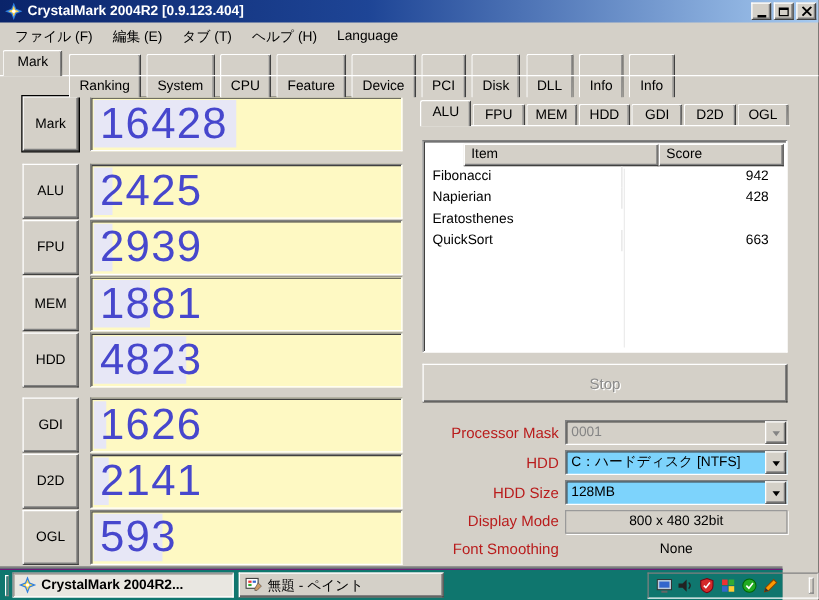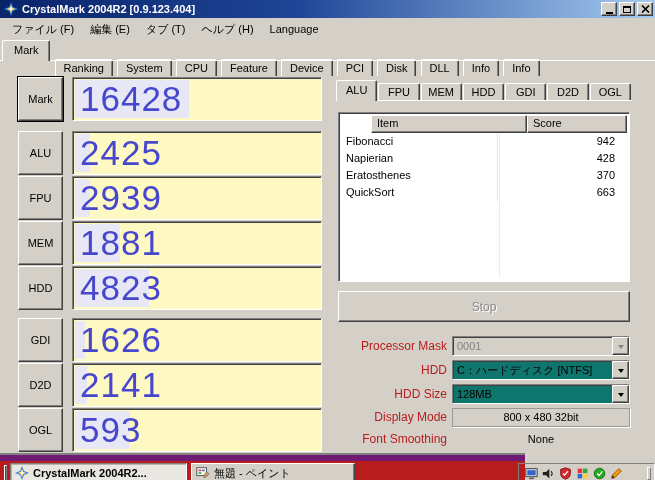--- a/index.html
+++ b/index.html
@@ -23,21 +23,21 @@
   .glyph-min { width:7px; height:2px; background:#000; margin-top:7px; }
   .glyph-max { width:8px; height:7px; border:1px solid #000; border-top:2px solid #000; }
   
   .menubar { position:absolute; left:0; top:18px; width:655px; height:22px;
     display:flex; align-items:center; padding-left:4px; }
   .menu-item { padding:3px 8px; white-space:nowrap;text-align:center; }
   
   .tabstrip { position:absolute; left:0; top:40px; width:655px; height:21px; padding-left:2px; white-space:nowrap; }
   .tabstrip::after { content:""; position:absolute; left:0; top:20px; width:655px; height:1px; background:#fff; z-index:2; }
   .tab { position:relative; display:inline-block; vertical-align:top; height:17px; line-height:16px;
-    margin-top:19px; margin-right:1px; padding:0 8px; background:#d4d0c8;
+    margin-top:3px; margin-right:1px; padding:17px 8px; background:#d4d0c8;
     border:1px solid; border-color:#fff #404040 #d4d0c8 #fff; border-bottom:none;
     border-radius:2px 2px 0 0; box-shadow: inset -1px 0 0 #808080; z-index:1; }
   .tab.selected { height:21px; line-height:18px; margin-top:0; padding:0 11px; z-index:3; }
   
   .bench-row { position:absolute; left:0; width:336px; height:44px; }
   .side-btn { position:absolute; left:18px; top:0; width:45px; height:44px;
     background:#d4d0c8; border:1px solid; border-color:#ffffff #404040 #404040 #ffffff;
     box-shadow: inset -1px -1px 0 #808080; font:11px "Liberation Sans","DejaVu Sans",sans-serif;
     text-align:center; cursor:default; }
   .side-btn.default { outline:1px solid #000; }
@@ -66,35 +66,35 @@
   .lv-c.c-item { width:156px; padding-left:5px; }
   .lv-c.c-score { flex:1; text-align:right; padding-right:12px; border-left:1px solid #e4e4e4; }
   .col-guide { position:absolute; left:160px; top:22px; bottom:3px; width:1px; background:#ececec; }
   .stop-btn { position:absolute; left:338px; top:291px; width:292px; height:31px;
     background:#d4d0c8; border:1px solid; border-color:#ffffff #404040 #404040 #ffffff;
     box-shadow: inset -1px -1px 0 #808080; text-align:center; line-height:28px;
     color:#8c8c8c; text-shadow:1px 1px 0 #fff; font-size:12px; }
   .form-row { position:absolute; left:336px; width:296px; }
   .f-label { position:absolute; left:0; top:0; width:111px; text-align:right; color:#b91c1c; font-size:12px; }
   .f-value { position:absolute; left:116px; top:0; width:178px; }
-  .combo { display:flex; height:20px; background:#0f766e; border:1px solid;
+  .combo { display:flex; height:20px; background:#7dd3fc; border:1px solid;
     border-color:#808080 #ffffff #ffffff #808080; box-shadow: inset 1px 1px 0 #404040; }
   .combo .ctext { flex:1; line-height:16px; padding:1px 4px; white-space:nowrap; overflow:hidden; }
   .combo .cdrop { width:17px; background:#d4d0c8; border:1px solid; border-color:#ffffff #404040 #404040 #ffffff;
     box-shadow: inset -1px -1px 0 #808080; display:flex; align-items:center; justify-content:center; }
   .arr { width:0; height:0; border:3px solid transparent; border-top:4px solid #000; margin-top:4px; }
   .combo.disabled { background:#d4d0c8; }
   .combo.disabled .ctext { color:#848484; }
   .combo.disabled .arr { border-top-color:#848484; }
   .flatbox { height:19px; line-height:17px; text-align:center; border:1px solid #9a9a9a;
     box-shadow:1px 1px 0 #fff; }
   .flattext { height:16px; line-height:16px; text-align:center; }
   
-  .taskbar { position:absolute; left:0; top:455px; width:525px; height:25px; background:#b91c1c;
-    border-top:6px solid #701a75; box-shadow:0 -2px 0 #808080; }
+  .taskbar { position:absolute; left:0; top:455px; width:626px; height:25px; background:#0f766e;
+    border-top:1px solid #701a75; box-shadow:0 -2px 0 #808080; }
   .tb-grip { position:absolute; left:4px; top:4px; width:3px; height:17px;
     border:1px solid; border-color:#ffffff #808080 #808080 #ffffff; }
   .task-btn { position:absolute; top:2px; height:20px; display:flex; align-items:center;
     padding:0 4px; gap:4px; font-size:11px; white-space:nowrap; overflow:hidden; }
   .task-btn .t-ico { width:14px; height:14px; flex:0 0 auto; }
   .task-btn.active { font-weight:bold; }
   .tray { position:absolute; left:518px; top:2px; width:137px; height:21px;
     border:1px solid; border-color:#808080 #ffffff #ffffff #808080;
     display:flex; align-items:center; gap:4px; padding-left:6px; }
   .tray-ico { width:13px; height:13px; flex:0 0 auto; }
@@ -225,21 +225,20 @@
     <div class="lv-row">
       <span class="lv-c c-item">Fibonacci</span>
       <span class="lv-c c-score">942</span>
     </div>
     <div class="lv-row">
       <span class="lv-c c-item">Napierian</span>
       <span class="lv-c c-score">428</span>
     </div>
     <div class="lv-row">
       <span class="lv-c c-item">Eratosthenes</span>
-      <span class="lv-c c-score">370</span>
     </div>
     <div class="lv-row">
       <span class="lv-c c-item">QuickSort</span>
       <span class="lv-c c-score">663</span>
     </div>
     <div class="col-guide"></div>
   </div>
 
   <button class="stop-btn" disabled="">Stop</button>
 

